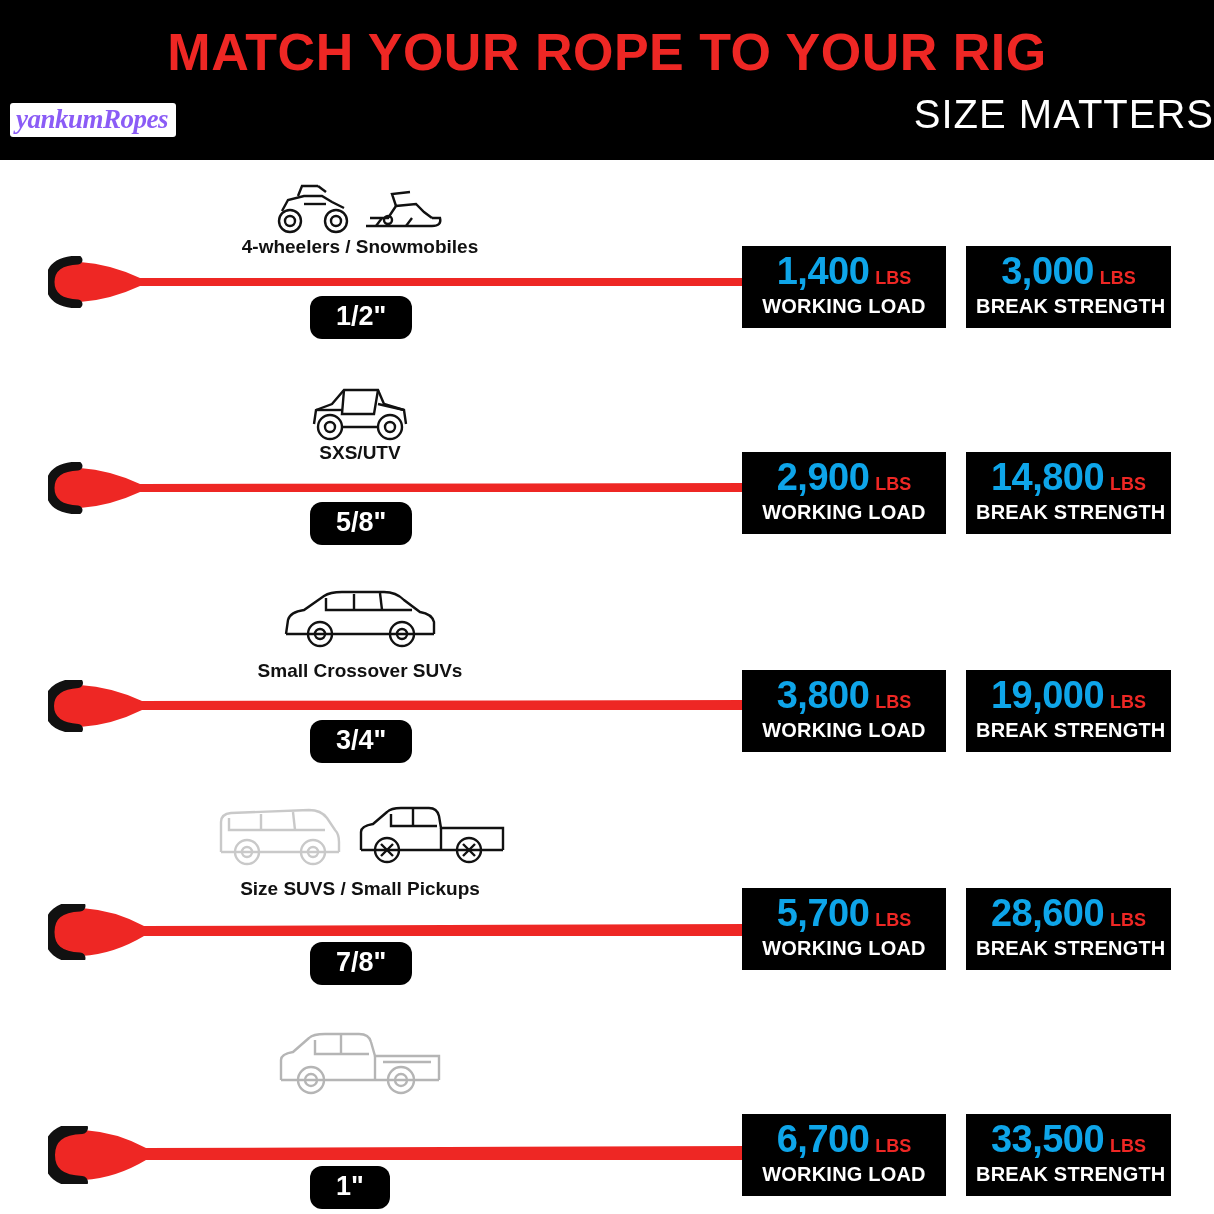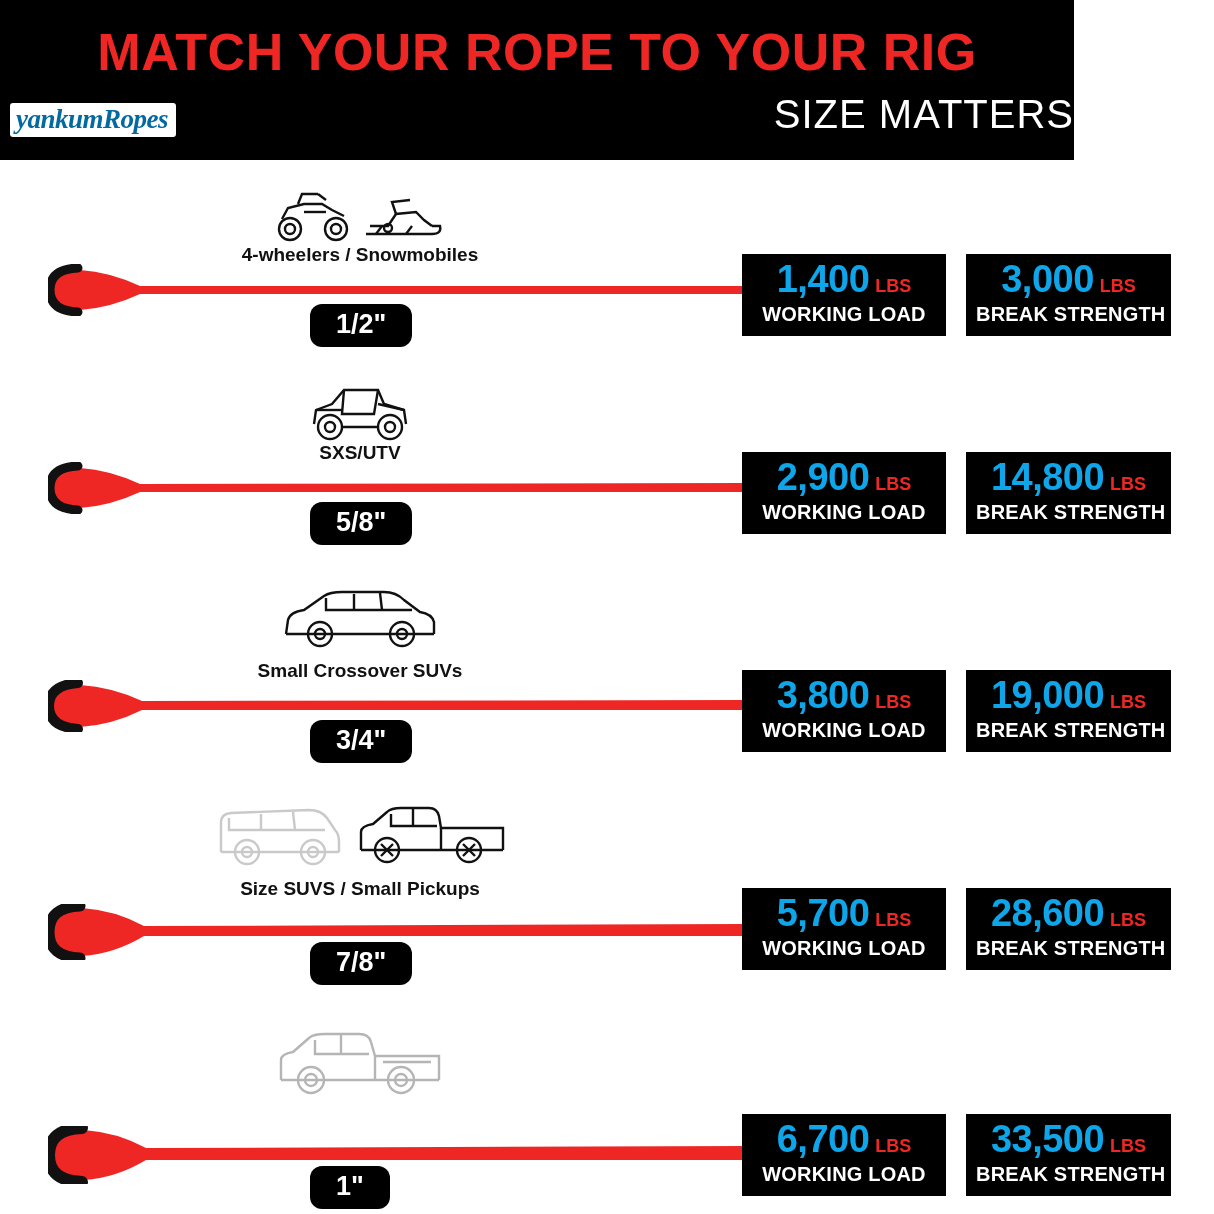--- a/index.html
+++ b/index.html
@@ -11,21 +11,21 @@
     width: 1214px;
     height: 1214px;
     font-family: "Liberation Sans", sans-serif;
     overflow: hidden;
     position: relative;
   }
 
   
   .header {
     position: relative;
-    width: 1074px;
+    width: 1214px;
     height: 160px;
     background: #000000;
     box-sizing: border-box;
   }
   .header-title {
     text-align: center;
     color: #ee2724;
     font-size: 52px;
     font-weight: bold;
     letter-spacing: 0.5px;
@@ -50,21 +50,21 @@
     border-radius: 3px;
     padding: 3px 8px 4px 6px;
     display: flex;
     align-items: center;
   }
   .logo-text {
     font-family: "Liberation Serif", serif;
     font-style: italic;
     font-weight: bold;
     font-size: 27px;
-    color: #0369a1;
+    color: #8b5cf6;
     letter-spacing: -0.5px;
     line-height: 1;
   }
 
   
   .rows {
     position: relative;
     width: 1214px;
     height: 1054px;
   }
@@ -173,21 +173,21 @@
 <div class="header">
   <div class="header-title">MATCH YOUR ROPE TO YOUR RIG</div>
   <div class="header-subtitle">SIZE MATTERS</div>
   <div class="logo">
     <span class="logo-text">yankumRopes</span>
   </div>
 </div>
 
 <div class="rows">
 
-  <div class="row" style="top:8px;">
+  <div class="row" style="top:0px;">
     <div class="vehicle-icons">
       <span>
         <svg width="78" height="58" viewBox="0 0 78 58">
           <g fill="none" stroke="#111" stroke-width="2.4">
             <circle cx="16" cy="43" r="11"></circle>
             <circle cx="62" cy="43" r="11"></circle>
             <circle cx="16" cy="43" r="5"></circle>
             <circle cx="62" cy="43" r="5"></circle>
             <path d="M8 33 L14 22 L30 18 L48 18 L58 24 L70 30"></path>
             <path d="M24 18 L28 8 L44 8"></path>

